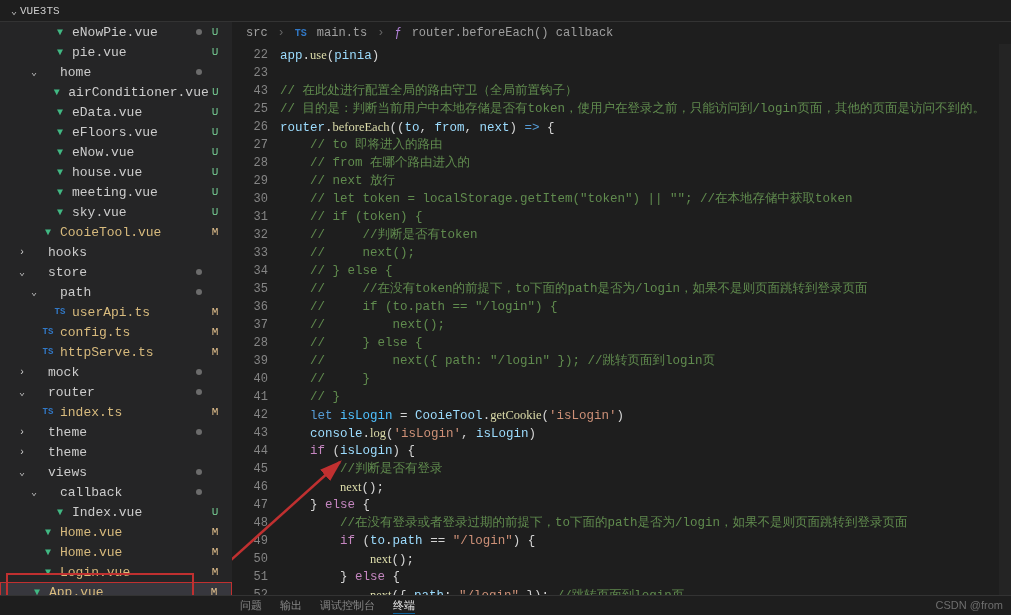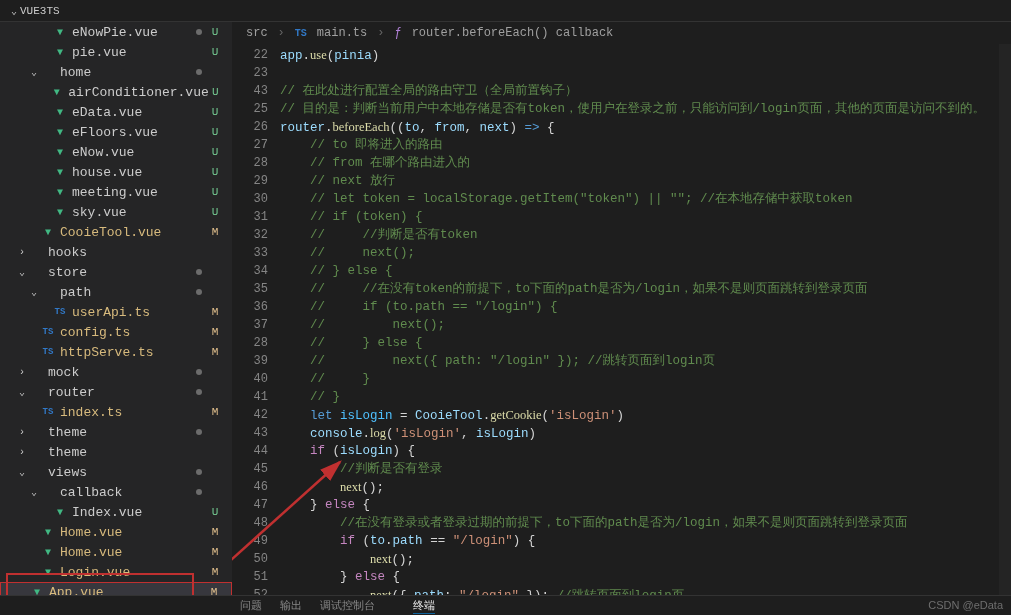--- a/index.html
+++ b/index.html
@@ -156,21 +156,20 @@
       display: flex;
       align-items: center;
       padding-left: 240px;
       gap: 18px;
       font-size: 11px;
       color: #888;
     }
     .bottom-panel .tab.active {
       color: #e7e7e7;
       border-bottom: 1px solid #0e639c;
-      margin-left: 20px;
     }
     .watermark {
       position: absolute;
       right: 8px;
       bottom: 4px;
       font-size: 11px;
       color: #6e6e6e;
       font-family: Arial, sans-serif;
     }
     .scrollbar-v {
@@ -464,13 +463,13 @@
   <div class="scrollbar-v"></div>
 </div>
 
 <div class="bottom-panel">
   <span class="tab">问题</span>
   <span class="tab">输出</span>
   <span class="tab">调试控制台</span>
   <span class="tab active">终端</span>
 </div>
 
-<div class="watermark">CSDN @eData</div>
+<div class="watermark">CSDN @from</div>
 
 </body></html>

